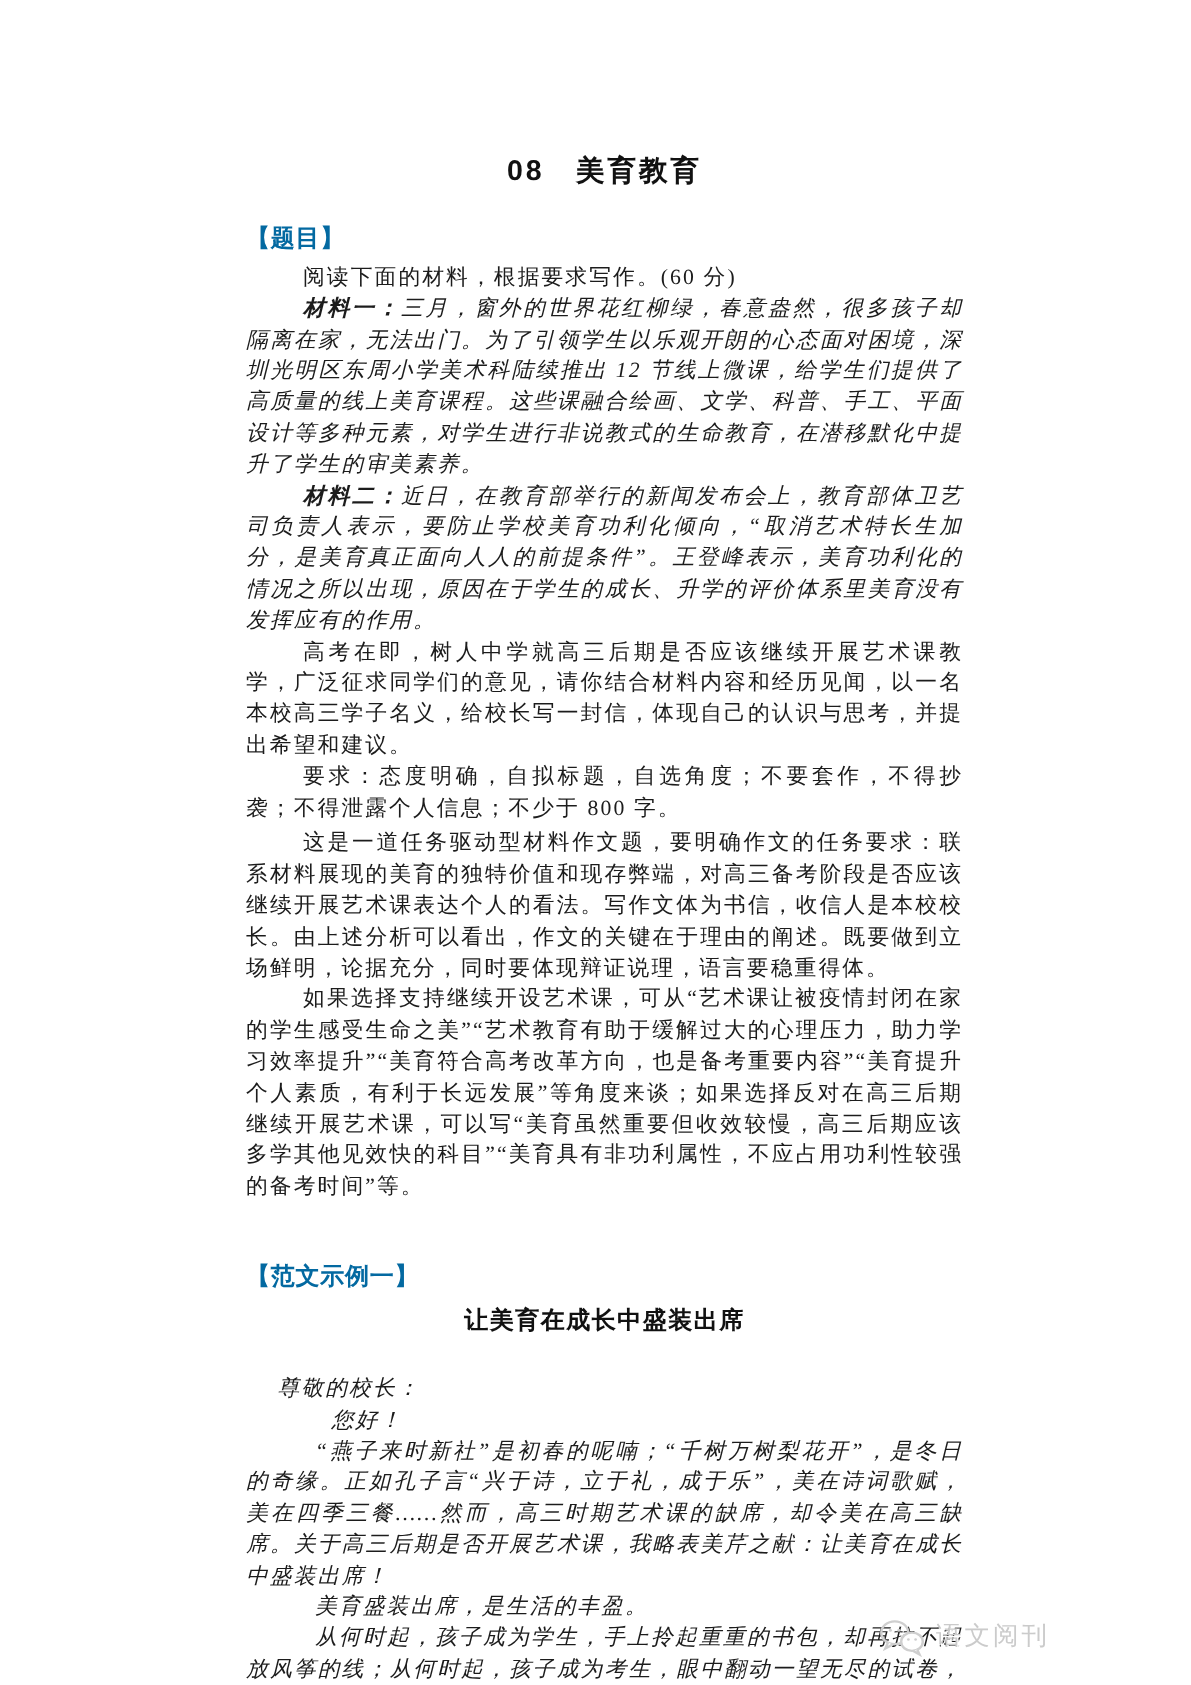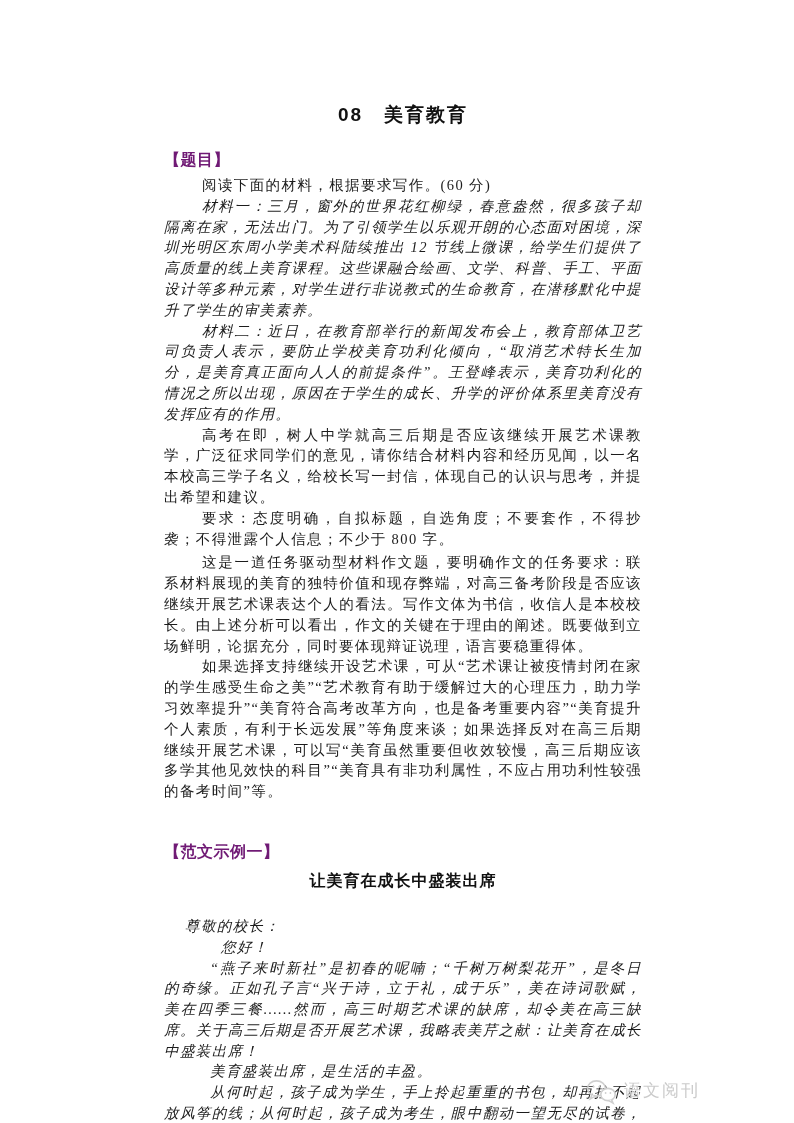--- a/index.html
+++ b/index.html
@@ -26,41 +26,41 @@
     line-height: 26px;
     letter-spacing: 2px;
     color: #111;
   }
   h2.sec-heading {
     margin: 0;
     font-family: "Liberation Sans", sans-serif;
     font-weight: bold;
     font-size: 16px;
     line-height: 22px;
-    color: #701a75;
+    color: #0369a1;
     letter-spacing: 0.5px;
   }
   #heading-topic    { margin-top: 21px; }
   #heading-guidance { margin-top: 29px; }
   #heading-sample   { margin-top: 39px; }
   p {
     margin: 0;
     font-size: 14.5px;
     line-height: 20.8px;
     letter-spacing: 1.4px;
     text-align: justify;
     text-justify: inter-ideograph;
   }
   .song { font-family: "Liberation Serif", serif; font-style: normal; }
   .kai  { font-family: "Liberation Serif", serif; font-style: italic; }
   .indent  { text-indent: 38px; }   
   .kindent { text-indent: 46px; }   
   .salut   { text-indent: 21px; }
   .greet   { text-indent: 57px; }
-  .lead { font-weight: normal; }
+  .lead { font-weight: bold; }
   #topic-intro  { margin-top: 4px; }
   .essay-title {
     margin: 0;
     margin-top: 7px;
     text-align: center;
     font-family: "Liberation Sans", sans-serif;
     font-weight: bold;
     font-size: 16px;
     line-height: 22px;
     letter-spacing: 1px;

